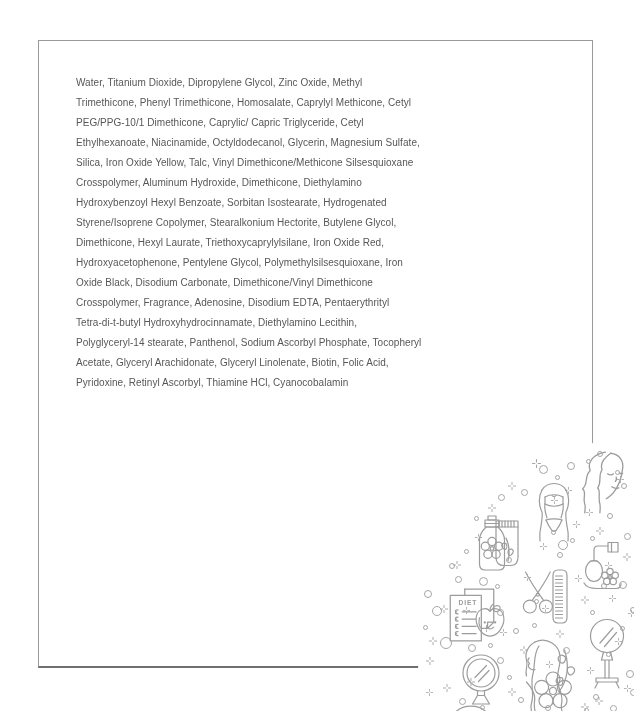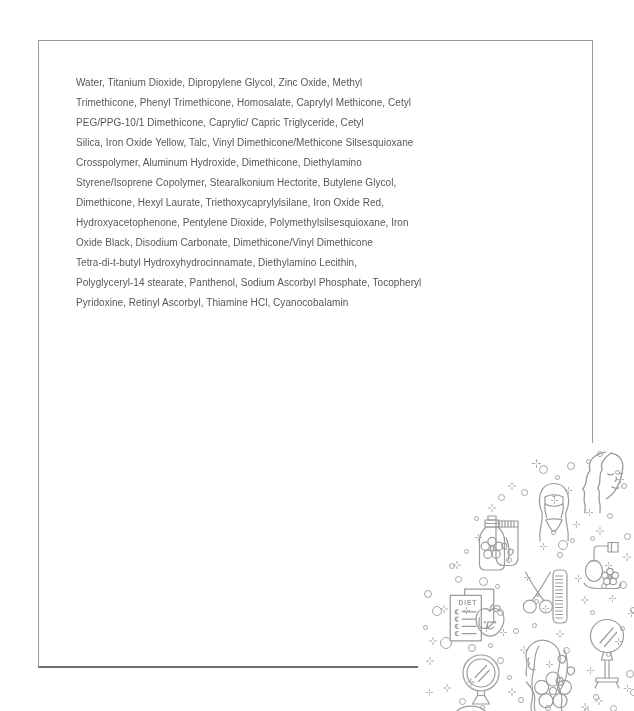--- a/index.html
+++ b/index.html
@@ -204,28 +204,32 @@
       <path d="M12 72 L9 78 M30 72 L33 78"></path>
     </g>
   </defs>
 </svg>
 
 <div class="panel">
   <div class="ingredients">
       <div class="ing-line">Water, Titanium Dioxide, Dipropylene Glycol, Zinc Oxide, Methyl</div>
       <div class="ing-line">Trimethicone, Phenyl Trimethicone, Homosalate, Caprylyl Methicone, Cetyl</div>
       <div class="ing-line">PEG/PPG-10/1 Dimethicone, Caprylic/ Capric Triglyceride, Cetyl</div>
+      <div class="ing-line">Ethylhexanoate, Niacinamide, Octyldodecanol, Glycerin, Magnesium Sulfate,</div>
       <div class="ing-line">Silica, Iron Oxide Yellow, Talc, Vinyl Dimethicone/Methicone Silsesquioxane</div>
       <div class="ing-line">Crosspolymer, Aluminum Hydroxide, Dimethicone, Diethylamino</div>
+      <div class="ing-line">Hydroxybenzoyl Hexyl Benzoate, Sorbitan Isostearate, Hydrogenated</div>
       <div class="ing-line">Styrene/Isoprene Copolymer, Stearalkonium Hectorite, Butylene Glycol,</div>
       <div class="ing-line">Dimethicone, Hexyl Laurate, Triethoxycaprylylsilane, Iron Oxide Red,</div>
-      <div class="ing-line">Hydroxyacetophenone, Pentylene Dioxide, Polymethylsilsesquioxane, Iron</div>
+      <div class="ing-line">Hydroxyacetophenone, Pentylene Glycol, Polymethylsilsesquioxane, Iron</div>
       <div class="ing-line">Oxide Black, Disodium Carbonate, Dimethicone/Vinyl Dimethicone</div>
+      <div class="ing-line">Crosspolymer, Fragrance, Adenosine, Disodium EDTA, Pentaerythrityl</div>
       <div class="ing-line">Tetra-di-t-butyl Hydroxyhydrocinnamate, Diethylamino Lecithin,</div>
       <div class="ing-line">Polyglyceryl-14 stearate, Panthenol, Sodium Ascorbyl Phosphate, Tocopheryl</div>
+      <div class="ing-line">Acetate, Glyceryl Arachidonate, Glyceryl Linolenate, Biotin, Folic Acid,</div>
       <div class="ing-line">Pyridoxine, Retinyl Ascorbyl, Thiamine HCl, Cyanocobalamin</div>
     </div>
 </div>
 <div class="decor-circle"></div>
 <div class="decor-layer">
     <svg class="decor-icon" viewBox="0 0 48 60" width="52" height="65" style="left: 575px; top: 450px;">
       <use href="#woman-face" xlink:href="#woman-face"></use>
     </svg>
     <svg class="decor-icon" viewBox="0 0 48 62" width="48" height="62" style="left: 530px; top: 480px;">
       <use href="#bikini-body" xlink:href="#bikini-body"></use>

